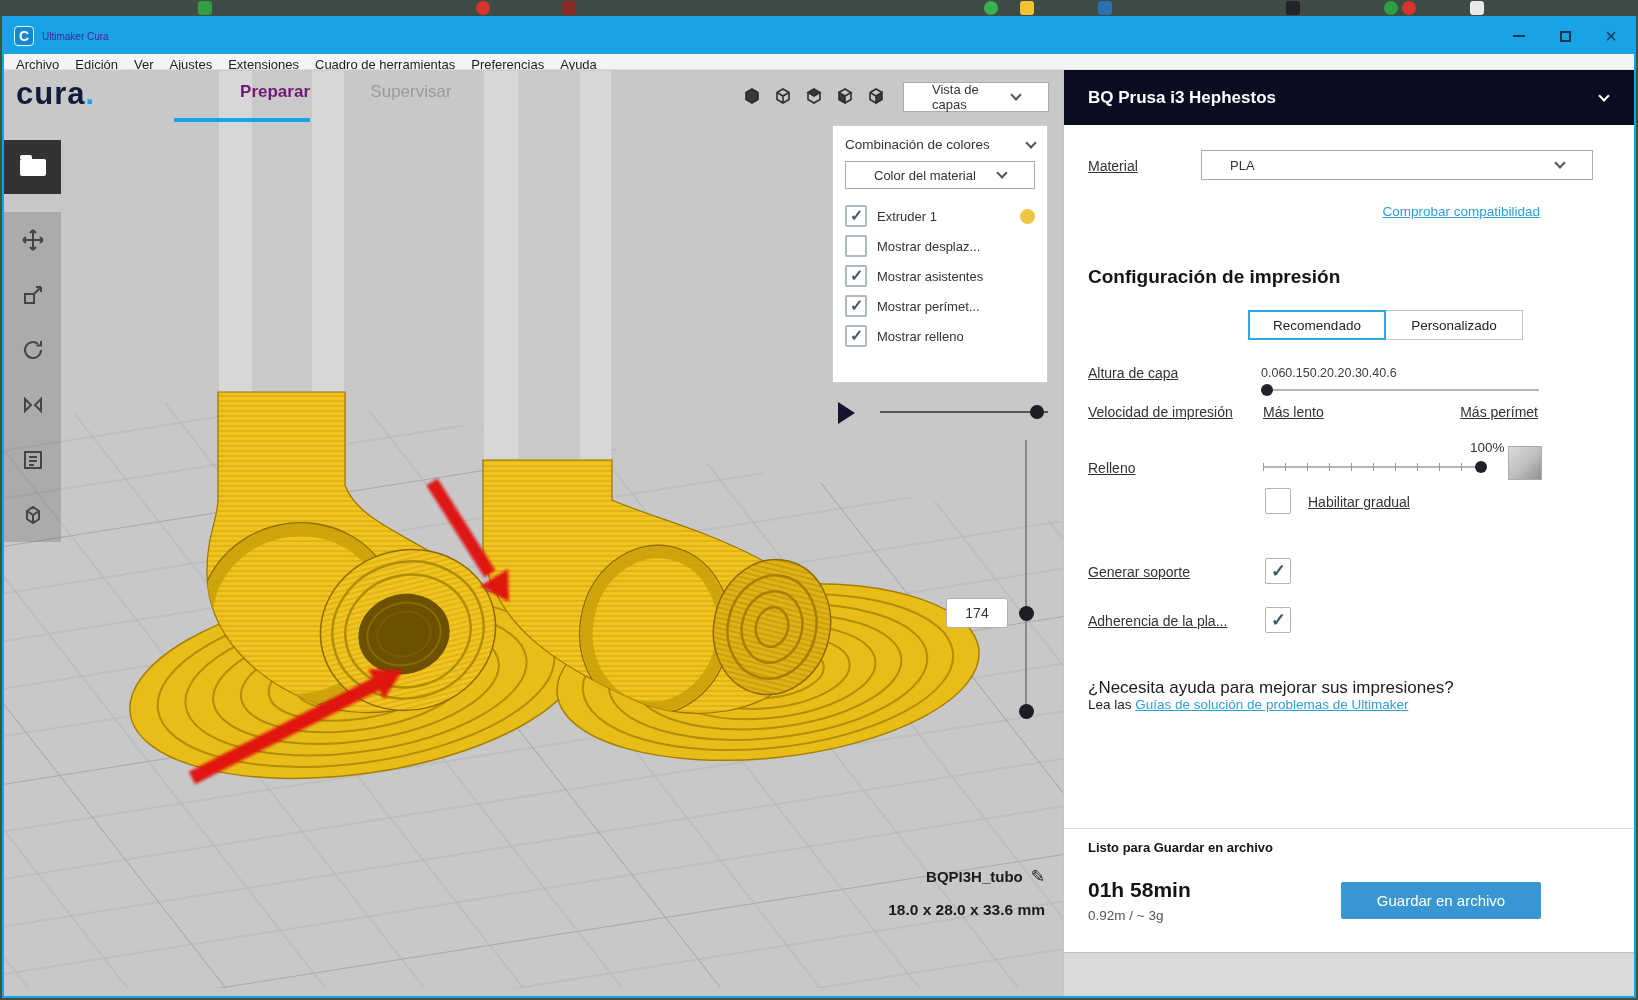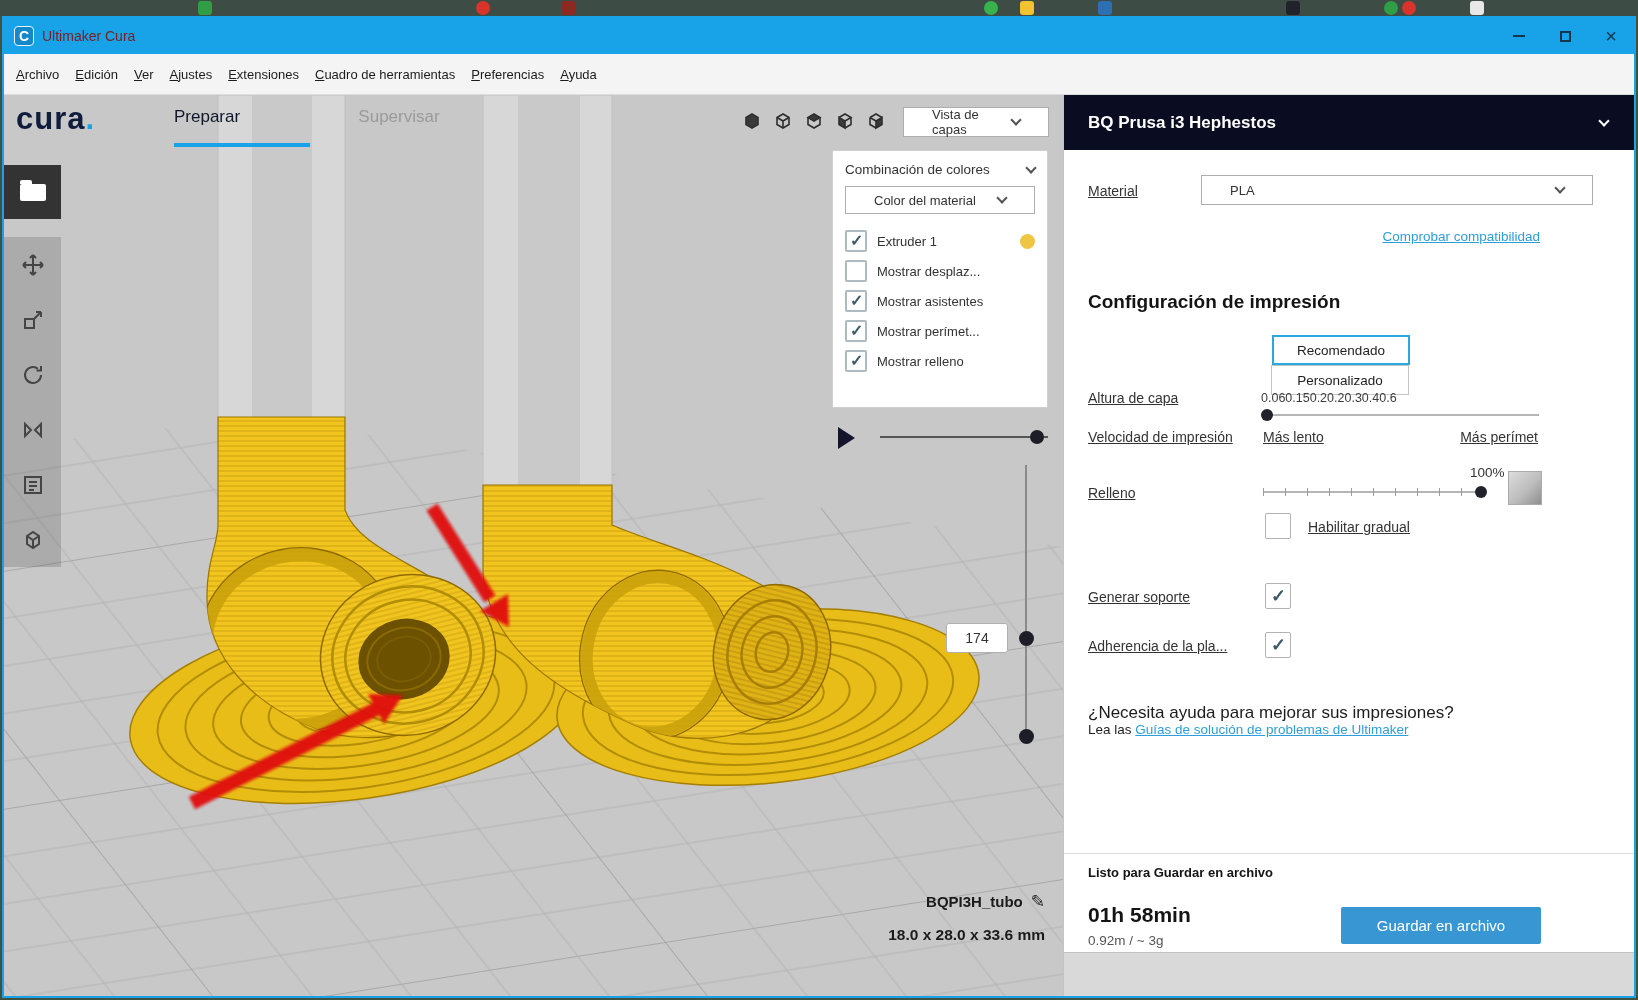--- a/index.html
+++ b/index.html
@@ -11,46 +11,46 @@
   .d-icon { position:absolute; top:1px; width:14px; height:14px; border-radius:3px; }
 
   
   .window { position:absolute; left:2px; top:16px; width:1634px; height:982px;
             border:2px solid #18a2e8; background:#fff; display:flex; flex-direction:column; }
 
   .titlebar { height:36px; background:#18a2e8; display:flex; align-items:center; flex:0 0 auto; }
   .app-icon { width:20px; height:20px; margin:0 8px 0 10px; background:#1488c8; border:1px solid #e8f6ff;
               border-radius:4px; color:#fff; font-size:14px; font-weight:bold; text-align:center; line-height:18px; }
   .app-icon::before { content:"C"; }
-  .title-text { font-size:14px; color:#7f1d1d; }
+  .title-text { font-size:10px; color:#4c1d95; }
   .tb-spacer { flex:1; }
   .tb-btn { width:46px; height:36px; display:flex; align-items:center; justify-content:center; color:#15354c; }
   .glyph-min { width:12px; height:2px; background:#15354c; }
   .glyph-max { width:11px; height:11px; border:2px solid #15354c; }
   .glyph-close { font-size:20px; line-height:20px; }
   .glyph-close::before { content:"×"; }
 
-  .menubar { height:41px; background:#f4f4f4; border-bottom:1px solid #ddd; display:flex; align-items:center;
+  .menubar { height:16px; background:#f4f4f4; border-bottom:1px solid #ddd; display:flex; 
              padding-left:4px; flex:0 0 auto; }
   .menu-item { display:inline-block; padding:3px 8px; font-size:13px; color:#1c1c1c; }
   .menu-item::first-letter { text-decoration:underline; }
 
   .content { flex:1; display:flex; min-height:0; }
 
   
   .viewport { position:relative; width:1059px; flex:0 0 auto; background:#c8c8c8; overflow:hidden; }
   .viewport svg.scene { position:absolute; left:0; top:0; }
 
   .brand { position:absolute; left:12px; top:6px; font-size:31px; font-weight:bold; letter-spacing:1px; color:#101c3c; }
   .brand .dot { color:#18a2e8; }
 
   .stage-tabs { position:absolute; left:0; top:0; height:54px; }
   .tab { position:absolute; top:12px; font-size:17px; }
-  .tab-prepare { left:170px; width:136px; text-align:left; color:#0f172a; font-weight:normal; }
-  .tab-monitor { left:340px; width:110px; text-align:center; color:#9a9a9a; }
+  .tab-prepare { left:170px; width:136px; text-align:right; color:#701a75; font-weight:bold; }
+  .tab-monitor { left:352px; width:110px; text-align:center; color:#9a9a9a; }
   .tab-underline { position:absolute; left:170px; top:48px; width:136px; height:4px; background:#18a2e8; }
 
   .open-btn { position:absolute; left:0; top:70px; width:57px; height:54px; background:#333; display:flex;
               align-items:center; justify-content:center; }
   .folder { width:26px; height:17px; background:#fff; border-radius:2px; position:relative; }
   .folder::before { content:""; position:absolute; top:-4px; left:0; width:12px; height:4px; background:#fff;
                     border-radius:2px 2px 0 0; }
 
   .tools { position:absolute; left:0; top:142px; width:57px; background:rgba(70,70,70,0.22); }
   .tool { width:57px; height:55px; display:flex; align-items:center; justify-content:center; }
@@ -108,21 +108,21 @@
   .sidepanel { position:relative; flex:1; background:#fff; border-left:1px solid #c4c4c4; }
   .machine-header { position:absolute; left:0; right:0; top:0; height:55px; background:#0a0c22; color:#fff;
                     display:flex; align-items:center; justify-content:space-between; padding:0 26px 0 24px;
                     font-size:17px; font-weight:bold; }
   .lbl { font-size:14px; color:#333; position:absolute;text-decoration:underline; }
   .material-dd { position:absolute; left:137px; top:80px; width:392px; height:30px; }
   .compat-link { position:absolute; right:94px; top:134px; font-size:13.5px; color:#2e9ed8;
                  text-decoration:underline; }
   .setup-title { position:absolute; left:24px; top:196px; font-size:19px; font-weight:bold; color:#141414; }
 
-  .mode-tabs { position:absolute; left:208px; top:240px; display:flex;flex-direction:column; }
+  .mode-tabs { position:absolute; left:184px; top:240px; display:flex; }
   .mode-tab { width:138px; height:30px; display:flex; align-items:center; justify-content:center; font-size:13.5px;
               color:#222; background:#fff; }
   .mode-tab.active { border:2px solid #2ba8e0; z-index:1; }
   .mode-tab.inactive { border:1px solid #c4c4c4; margin-left:-1px; }
 
   .ticks-row { position:absolute; left:197px; top:296px; width:280px; display:flex; justify-content:flex-start;
                font-size:12.5px; color:#3d3d3d; }
   .lh-slider { position:absolute; left:199px; top:314px; width:276px; height:12px; }
   .lh-slider .track { position:absolute; left:0; top:5px; width:276px; height:2px; background:#b5b5b5; }
   .lh-slider .handle { position:absolute; left:-2px; top:0; width:12px; height:12px; border-radius:50%;

